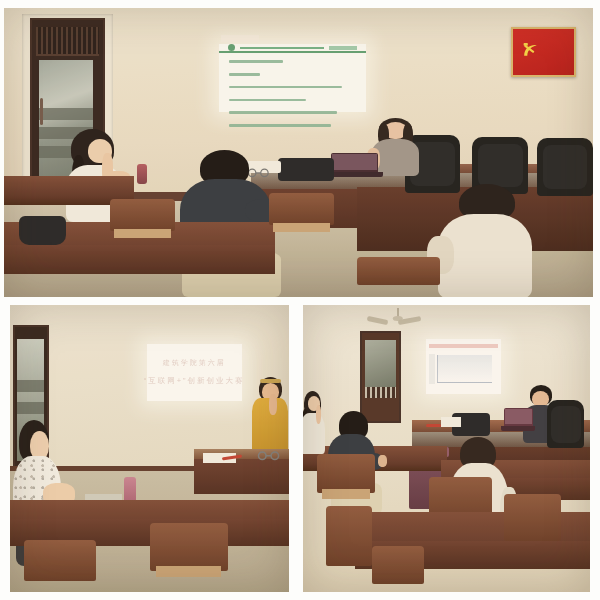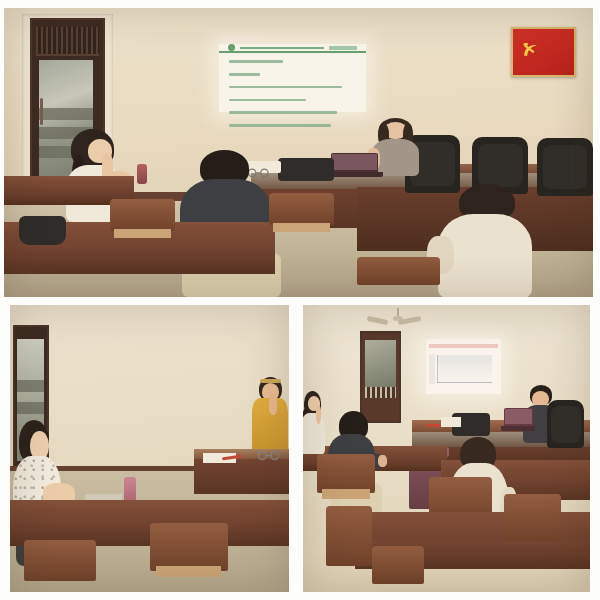--- a/index.html
+++ b/index.html
@@ -231,20 +231,26 @@
     <div class="scene">
       <div class="wall" style="background:linear-gradient(175deg,#efe7d6 0%,#e6dcc6 55%,#dbcfb4 100%);"></div>
 
       <div class="door" style="left:1%;top:7%;width:13%;height:52%;background:#2a1a15;">
         <div class="door-glass" style="left:8%;right:10%;top:8%;bottom:8%;background:linear-gradient(165deg,#cfd3c8,#9aa093 60%,#717767);">
           <div class="rail" style="top:34%;"></div>
           <div class="rail" style="top:52%;"></div>
         </div>
       </div>
 
+      <div class="screen" style="left:49%;top:13.5%;width:34%;height:20%;background:#fdfbf6;">
+        <div class="slide-title">
+          <span class="st-line" style="font-size:7px;">建筑学院第六届</span>
+          <span class="st-line" style="font-size:7.5px;">“互联网+”创新创业大赛</span>
+        </div>
+      </div>
 
       <div class="baseboard" style="top:56%;height:2.4%;background:#5a3324;"></div>
       <div class="floor" style="top:58%;bottom:0;background:linear-gradient(180deg,#c8bca4,#b2a68c);"></div>
 
       <div class="person" style="left:86%;top:25%;width:15%;height:28%;">
         <div class="hair" style="left:22%;top:0;width:54%;height:30%;background:#241812;"></div>
         <div style="position:absolute;left:24%;top:3%;width:50%;height:5%;background:#c8a24c;border-radius:4px;"></div>
         <div class="head" style="left:30%;top:8%;width:40%;height:22%;background:#eabb94;"></div>
         <div class="torso" style="left:4%;top:26%;width:86%;height:70%;background:linear-gradient(180deg,#e0aa35,#c58f22);border-radius:24% 24% 8% 8%;"></div>
         <div class="arm" style="left:46%;top:22%;width:18%;height:26%;background:#e7b78f;"></div>

